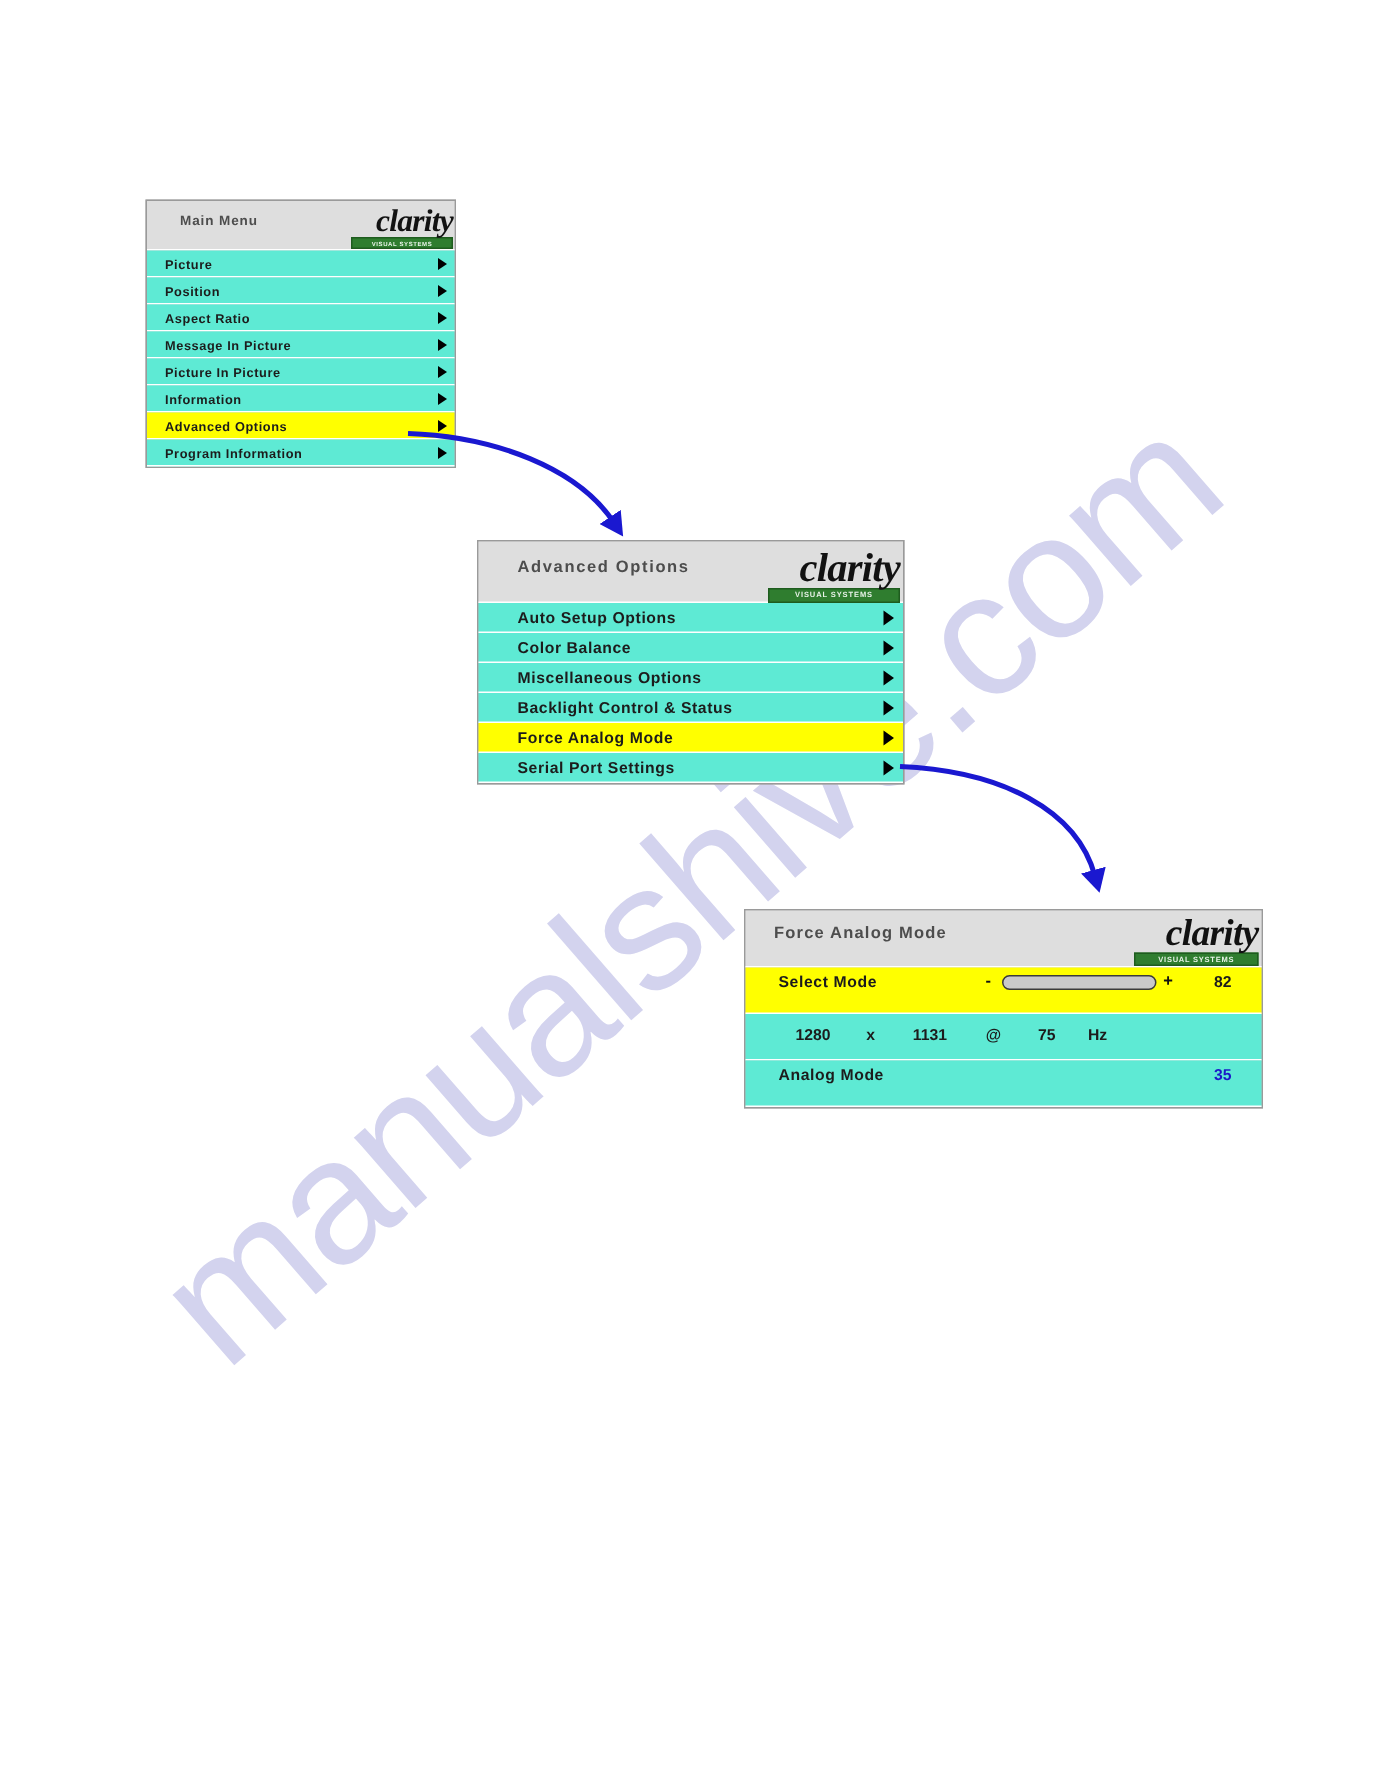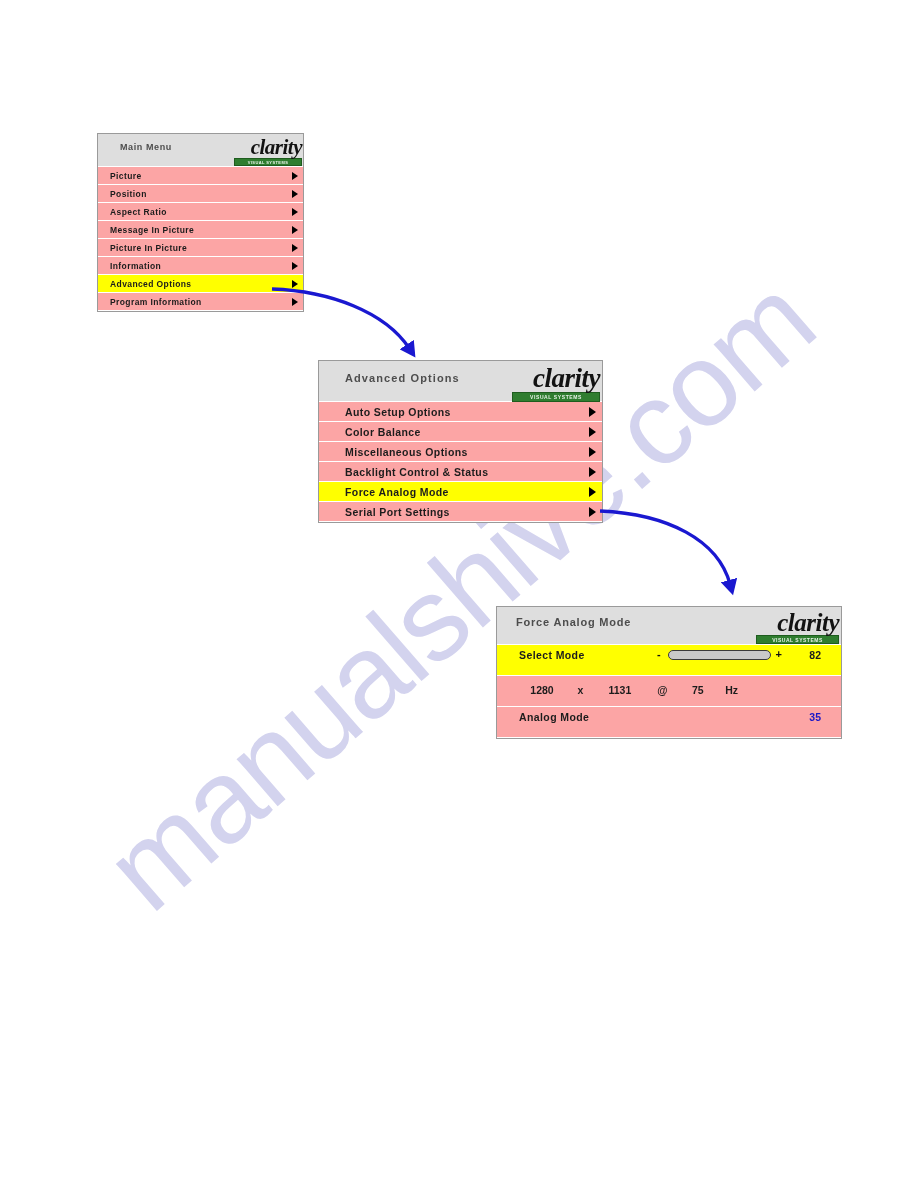--- a/index.html
+++ b/index.html
@@ -79,21 +79,21 @@
     overflow: hidden;
     white-space: nowrap;
     border: 1px solid #1e5c1e;
     box-sizing: border-box;
   }
 
   
   .osd-rows { display: block; }
   .row {
     position: relative;
-    background: #fca5a5;
+    background: #5eead4;
     border-bottom: 1px solid #ffffff;
     box-sizing: border-box;
     overflow: hidden;
   }
   .row.hl { background: #ffff00; }
   .row-label {
     position: absolute;
     color: #1c1c1c;
     font-weight: bold;
     white-space: nowrap;

